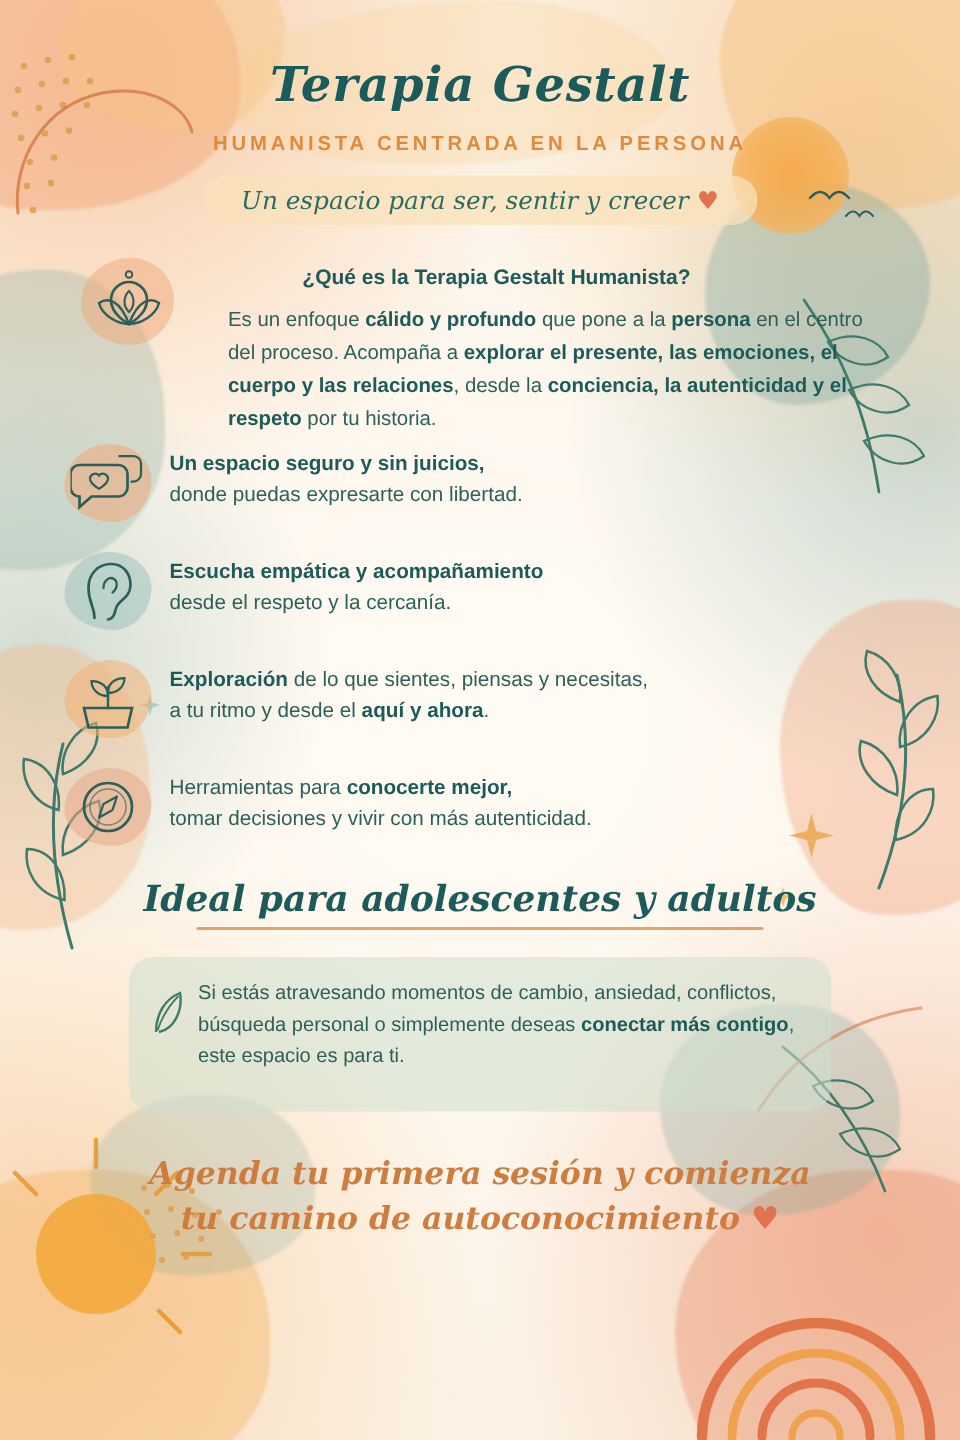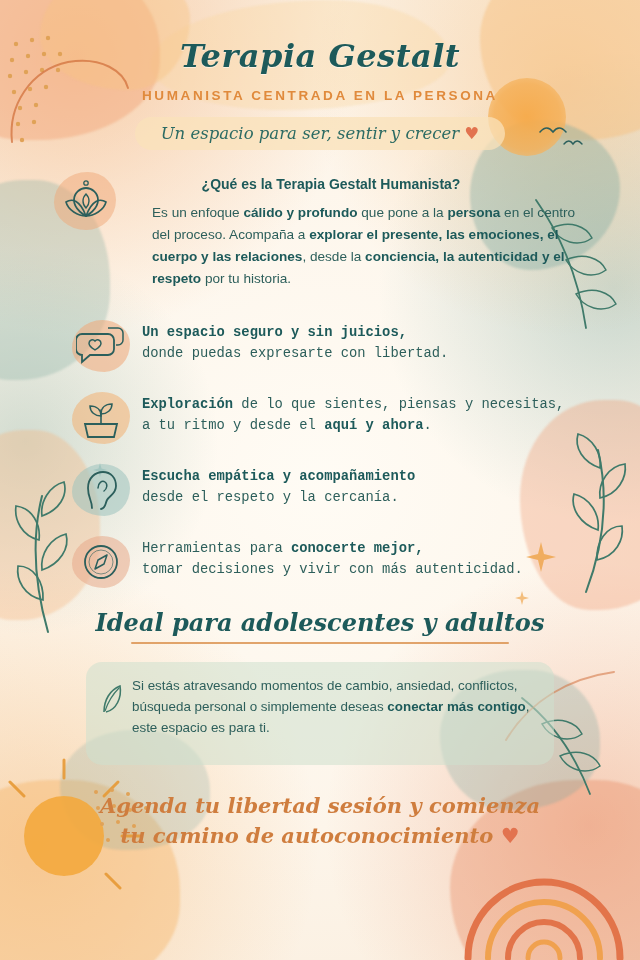--- a/index.html
+++ b/index.html
@@ -149,23 +149,22 @@
   }
   .banner-sparkle {
     position: absolute;
     right: 118px;
     top: 2px;
     color: #fff4da;
     font-size: 15px;
   }
 
   .list {
-    margin-top: 30px;
-    padding: 0 30px 0 68px;
-    font-family: Liberation Mono, monospace;
+    margin-top: 6px;
+    padding: 0 30px 0 39px;
   }
   .item {
     display: flex;
     align-items: flex-start;
     margin-bottom: 16px;
   }
   .item-icon {
     flex: 0 0 74px;
     height: 56px;
     position: relative;
@@ -423,40 +422,40 @@
             <path d="M6 12 h26 a6 6 0 0 1 6 6 v9 a6 6 0 0 1 -6 6 h-18 l-8 7 v-7 a6 6 0 0 1 -6 -6 v-9 a6 6 0 0 1 6 -6 Z" fill="none" stroke="#2b5f5c" stroke-width="1.8"></path>
             <path d="M19 19 c-2 -2.4 -6 -1 -6 2.2 c0 3.2 6 6.6 6 6.6 s6 -3.4 6 -6.6 c0 -3.2 -4 -4.6 -6 -2.2Z" fill="none" stroke="#2b5f5c" stroke-width="1.5"></path>
             <path d="M32 6 h10 a5 5 0 0 1 5 5 v7 a5 5 0 0 1 -5 5 h-2" fill="none" stroke="#2b5f5c" stroke-width="1.5"></path>
           </svg>
         </div>
         <div class="item-text"><b>Un espacio seguro y sin juicios,</b><br>donde puedas expresarte con libertad.</div>
       </div>
 
       <div class="item">
         <div class="item-icon">
+          <div class="icon-blob" style="background:#9dc3bd;"></div>
+          <svg class="icon-glyph" viewBox="0 0 50 48">
+            <path d="M16 42 C16 34 12 32 12 22 C12 12 19 6 27 6 C35 6 40 12 40 20 C40 28 33 30 31 34 C29 38 30 42 25 43" fill="none" stroke="#2b5f5c" stroke-width="1.8" stroke-linecap="round"></path>
+            <path d="M22 22 C22 17 26 14 29 16 C32 18 31 23 28 25" fill="none" stroke="#2b5f5c" stroke-width="1.5" stroke-linecap="round"></path>
+          </svg>
+        </div>
+        <div class="item-text"><b>Escucha empática y acompañamiento</b><br>desde el respeto y la cercanía.</div>
+      </div>
+
+      <div class="item">
+        <div class="item-icon">
           <div class="icon-blob" style="background:#f2b173;"></div>
           <svg class="icon-glyph" viewBox="0 0 50 48">
             <path d="M9 30 h32 l-3 13 h-26 Z" fill="none" stroke="#2b5f5c" stroke-width="1.8"></path>
             <path d="M25 30 V16" fill="none" stroke="#2b5f5c" stroke-width="1.6" stroke-linecap="round"></path>
             <path d="M25 22 C19 22 14 18 14 12 C21 12 25 16 25 22Z" fill="none" stroke="#2b5f5c" stroke-width="1.5"></path>
             <path d="M25 20 C31 20 36 16 36 10 C29 10 25 14 25 20Z" fill="none" stroke="#2b5f5c" stroke-width="1.5"></path>
           </svg>
         </div>
         <div class="item-text"><b>Exploración</b> de lo que sientes, piensas y necesitas,<br>a tu ritmo y desde el <b>aquí y ahora</b>.</div>
-      </div>
-
-      <div class="item">
-        <div class="item-icon">
-          <div class="icon-blob" style="background:#9dc3bd;"></div>
-          <svg class="icon-glyph" viewBox="0 0 50 48">
-            <path d="M16 42 C16 34 12 32 12 22 C12 12 19 6 27 6 C35 6 40 12 40 20 C40 28 33 30 31 34 C29 38 30 42 25 43" fill="none" stroke="#2b5f5c" stroke-width="1.8" stroke-linecap="round"></path>
-            <path d="M22 22 C22 17 26 14 29 16 C32 18 31 23 28 25" fill="none" stroke="#2b5f5c" stroke-width="1.5" stroke-linecap="round"></path>
-          </svg>
-        </div>
-        <div class="item-text"><b>Escucha empática y acompañamiento</b><br>desde el respeto y la cercanía.</div>
       </div>
 
       <div class="item">
         <div class="item-icon">
           <div class="icon-blob" style="background:#e8a98a;"></div>
           <svg class="icon-glyph" viewBox="0 0 50 48">
             <circle cx="25" cy="24" r="16" fill="none" stroke="#2b5f5c" stroke-width="1.8"></circle>
             <circle cx="25" cy="24" r="12" fill="none" stroke="#2b5f5c" stroke-width="1" opacity="0.6"></circle>
             <path d="M31 17 L22 22 L19 31 L28 26 Z" fill="none" stroke="#2b5f5c" stroke-width="1.5" stroke-linejoin="round"></path>
           </svg>
@@ -476,21 +475,21 @@
       <div class="callout">
         <svg class="callout-leaf" viewBox="0 0 26 30">
           <path d="M6 28 C6 16 12 6 22 2 C24 14 18 26 8 28" fill="none" stroke="#3f7a6a" stroke-width="1.6"></path>
           <path d="M7 27 C10 18 15 10 21 4" fill="none" stroke="#3f7a6a" stroke-width="1.2"></path>
         </svg>
         <span>Si estás atravesando momentos de cambio, ansiedad, conflictos, búsqueda personal o simplemente deseas <b>conectar más contigo</b>, este espacio es para ti.</span>
       </div>
     </div>
 
     <div class="cta">
-      <div>Agenda tu libertad sesión y comienza</div>
+      <div>Agenda tu primera sesión y comienza</div>
       <div>
         <span>tu camino de autoconocimiento</span>
         <span class="heart">♥</span>
       </div>
 
     </div>
 
   </div>
 </div>
 

